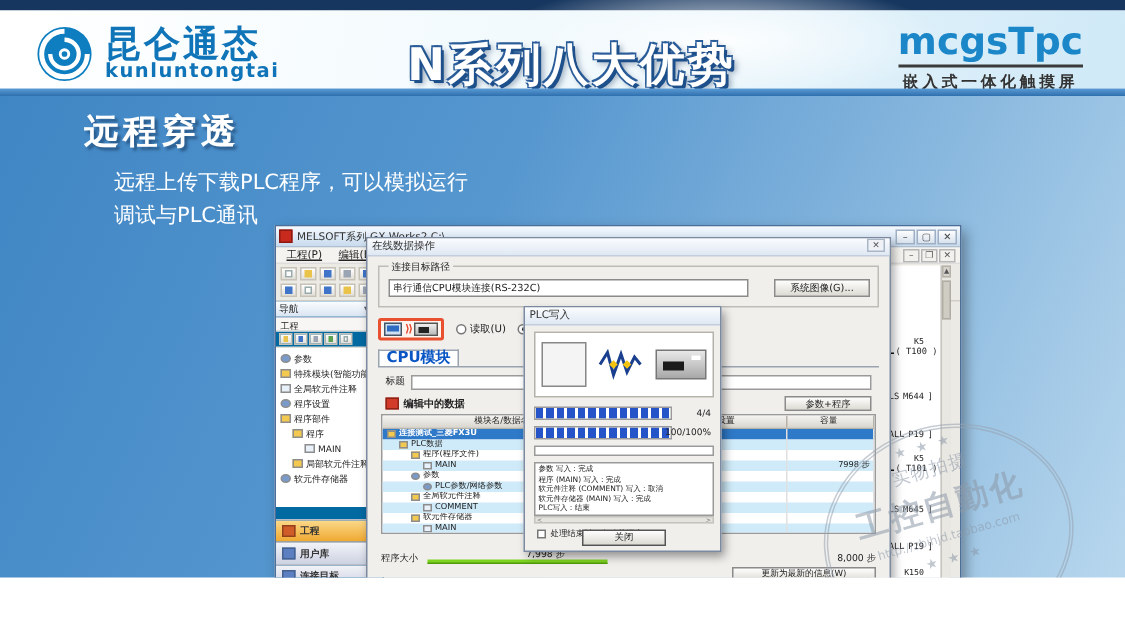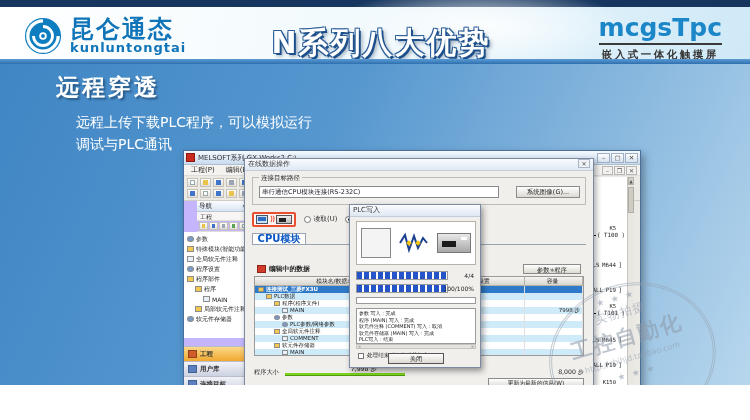--- a/index.html
+++ b/index.html
@@ -40,32 +40,32 @@
     background:#eceae5; border:1px solid #4a6f9b; box-shadow:3px 4px 8px rgba(0,0,0,.35); font-size:7px; color:#222; }
   .titlebar { position:absolute; left:0; top:0; right:0; height:14px; display:flex; align-items:center; gap:3px;
     background:linear-gradient(#f4f9fe,#c9dbee); border-bottom:1px solid #aebfd2; padding:0 2px; }
   .app-ico { width:9px; height:9px; background:#c92a1e; border:1px solid #8c1810; flex:0 0 auto; }
   .titlebar .t { font-size:7px; color:#333; white-space:nowrap; overflow:hidden; flex:1; }
   .winctl { display:flex; gap:1px; }
   .winctl span { width:13px; height:10px; border:1px solid #9fb0c4; background:linear-gradient(#fdfdfd,#d8e2ee);
     font-size:6.5px; line-height:8px; text-align:center; color:#444; }
   .menubar { position:absolute; left:0; top:14px; right:0; height:11px; background:#f4f3f0; border-bottom:1px solid #ddd;
     display:flex; align-items:center; gap:1px; padding-left:2px; }
-  .menubar span { padding:0 5px; font-size:7px; }
+  .menubar span { padding:0 5px; font-size:7px;text-decoration:underline; }
   .toolbar { position:absolute; left:0; top:25px; right:0; height:25px; background:#eceae5; border-bottom:1px solid #cfcdc6; }
   .tbrow { display:flex; gap:2px; padding:2px 0 0 3px; }
   .chip { width:11px; height:9px; border:1px solid #c6c2b8; background:linear-gradient(#fff,#e2dfd8); position:relative; }
   .chip i { position:absolute; left:2px; top:1px; right:2px; bottom:1px; display:block; }
   .c-blue i{ background:#3f74c9; } .c-yel i{ background:#e9c34a; } .c-grn i{ background:#5ba253; }
   .c-gry i{ background:#9aa4b2; } .c-wht i{ background:#fdfdfd; border:1px solid #9aa; } .c-red i{ background:#c34a3f; }
   .mdictl { position:absolute; right:3px; top:15px; display:flex; gap:1px; z-index:3; }
   .mdictl span { width:11px; height:9px; border:1px solid #b6b6b6; background:#f2f1ee; font-size:6px; line-height:7px; text-align:center; color:#555; }
 
   
-  .nav { position:absolute; left:0; top:50px; width:72px; bottom:11px; background:#c4b5fd; border-right:1px solid #0c4a6e;padding-left:13px; }
+  .nav { position:absolute; left:0; top:50px; width:72px; bottom:11px; background:#0369a1; border-right:1px solid #0c4a6e; }
   .nav-head { height:11px; background:linear-gradient(#fbfdff,#d9e4f2); border-bottom:1px solid #bcc8d8;
     display:flex; align-items:center; padding:0 2px; font-size:6.5px; }
   .nav-head .sp { flex:1; } .nav-head .g { font-size:5.5px; color:#556; padding:0 1px; }
   .nav-sec { height:9px; font-size:6px; padding:1px 3px; background:#f7f6f4; border-bottom:1px solid #e0ded8; }
   .nav-tools { height:11px; display:flex; gap:1px; padding:1px 2px; border-bottom:1px solid #e0ded8; }
   .nav-tools .chip { width:9px; height:8px; }
   .tree { background:#fff; position:absolute; top:31px; bottom:62px; left:0; right:0; overflow:hidden; padding-top:2px; }
   .titem { display:flex; align-items:center; gap:2px; height:10px; font-size:6px; white-space:nowrap; }
   .ticon { width:7px; height:6px; flex:0 0 auto; border:1px solid #8d8d8d; }
   .i-gear { background:#7a9ac9; border-radius:50%; } .i-fold { background:#f3c94f; } .i-page { background:#e8f0fa; }
@@ -487,20 +487,24 @@
             <span class="rb"></span>
             <span>校验(V)</span>
           </span>
         <span class="radio dis">
             <span class="rb"></span>
             <span>删除(D)</span>
           </span>
       </div>
       <div class="tab">CPU模块</div>
       <div class="tabline"></div>
+      <div class="trow">
+        <span>标题</span>
+        <span class="tfield"></span>
+      </div>
       <div class="editing">
         <span class="red-ico"></span>
         <span>编辑中的数据</span>
         <span class="pbtn">参数+程序</span>
       </div>
       <div class="table">
         <div class="thead">
           <div class="cname">模块名/数据名</div>
           <div class="cmem">对象存储器设置</div>
           <div class="ccap">容量</div>

